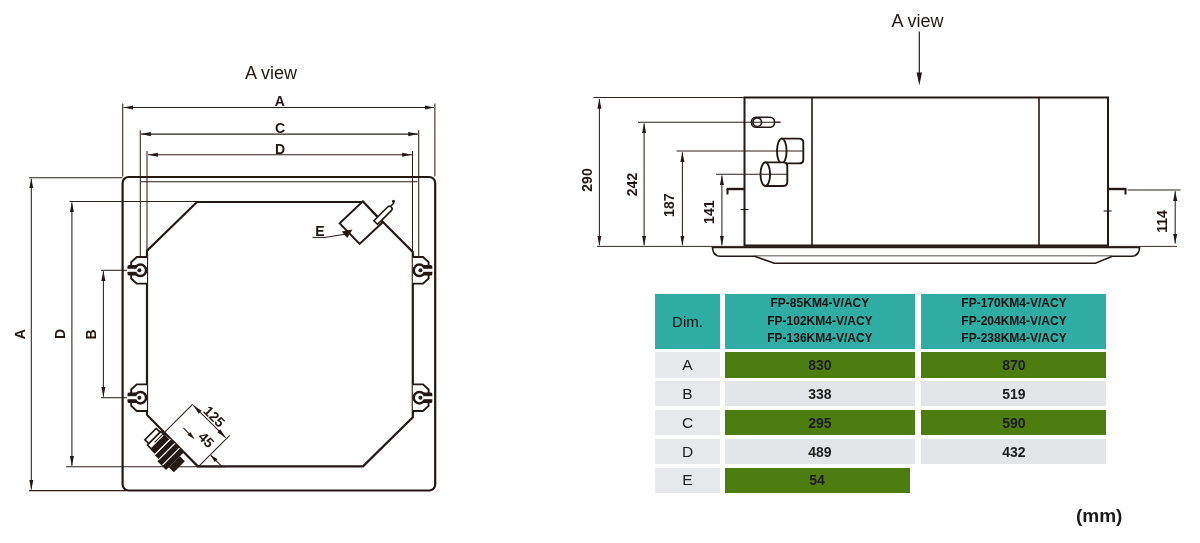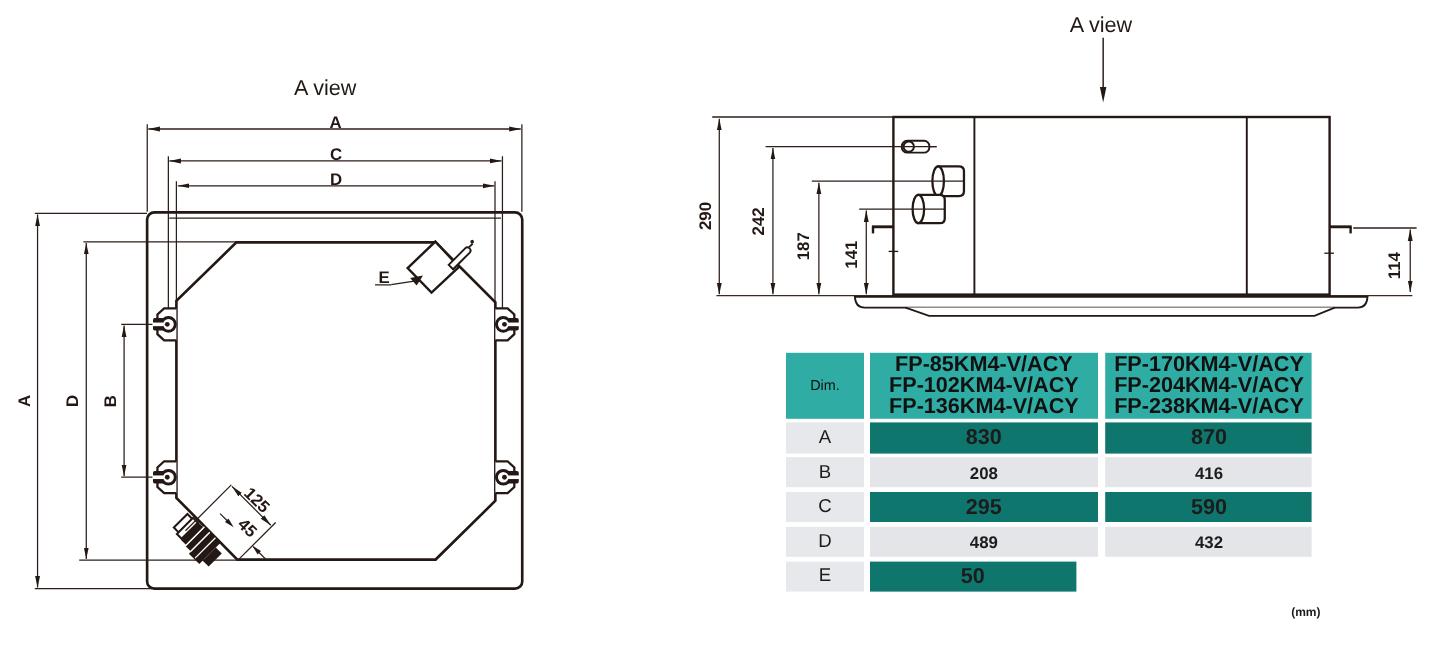--- a/index.html
+++ b/index.html
@@ -6,29 +6,29 @@
   #page{position:relative;width:1200px;height:543px;background:#ffffff;overflow:hidden;
         font-family:"Liberation Sans", sans-serif;}
   svg text{font-family:"Liberation Sans", sans-serif;fill:#231814;}
   .dimtxt{font-size:14px;font-weight:bold;}
   .viewtxt{font-size:18px;font-weight:normal;}
   
   #tbl{position:absolute;left:655px;top:294px;width:456px;}
   .trow{display:flex;}
   .c1{width:65px;margin-right:4.6px;}
   .c2{width:190.6px;margin-right:6.3px;}
-  .c3{width:172px;}
+  .c3{width:185px;}
   .hd{height:54.7px;background:#2fada4;display:flex;align-items:center;justify-content:center;
       text-align:center;color:#111111;}
-  .hd2{font-size:18px;font-weight:bold;line-height:17.6px;}
+  .hd2{font-size:12px;font-weight:bold;line-height:17.6px;}
   .dr{height:25.5px;margin-top:3.4px;display:flex;align-items:center;justify-content:center;color:#1c1c1c;}
   .lab{font-size:15.5px;background:#e7e8eb;}
-  .numL{font-size:18px;font-weight:bold;background:#0f766e;}
+  .numL{font-size:14px;font-weight:bold;background:#4d7c0f;}
   .numD{font-size:14px;font-weight:bold;background:#e4e5e9;}
-  #mm{position:absolute;left:1076px;top:505px;font-size:10px;font-weight:bold;color:#1a1a1a;}
+  #mm{position:absolute;left:1076px;top:505px;font-size:19px;font-weight:bold;color:#1a1a1a;}
 </style>
 </head>
 <body>
 <div id="page">
 
 <svg width="1200" height="543" viewBox="0 0 1200 543" style="position:absolute;left:0;top:0">
 <defs>
 <marker id="ar" markerUnits="userSpaceOnUse" markerWidth="10" markerHeight="6" refX="0.5" refY="3" orient="auto">
   <path d="M0.4,3 L10.2,0.95 L10.2,5.05 z" fill="#231814"></path>
 </marker>
@@ -221,49 +221,49 @@
   <line x1="1127.7" y1="190" x2="1180.5" y2="190"></line>
   <line x1="1175.2" y1="191.2" x2="1175.2" y2="243.4" marker-start="url(#ar)" marker-end="url(#arr)"></line>
 </g>
 <text class="dimtxt" x="1166.6" y="221.4" text-anchor="middle" transform="rotate(-90 1166.6 221.4)">114</text>
 </g>
 </svg>
 
 <div id="tbl">
 
   <div class="trow">
-    <div class="c1 hd" style="font-size:12px;">Dim.</div>
+    <div class="c1 hd" style="font-size:15px;">Dim.</div>
     <div class="c2 hd hd2">FP-85KM4-V/ACY<br>FP-102KM4-V/ACY<br>FP-136KM4-V/ACY</div>
     <div class="c3 hd hd2">FP-170KM4-V/ACY<br>FP-204KM4-V/ACY<br>FP-238KM4-V/ACY</div>
   </div>
 
   <div class="trow">
     <div class="c1 dr lab">A</div>
         <div class="c2 dr numL">830</div>
         <div class="c3 dr numL">870</div>
   </div>
 
   <div class="trow">
     <div class="c1 dr lab">B</div>
-        <div class="c2 dr numD">208</div>
-        <div class="c3 dr numD">416</div>
+        <div class="c2 dr numD">338</div>
+        <div class="c3 dr numD">519</div>
   </div>
 
   <div class="trow">
     <div class="c1 dr lab">C</div>
         <div class="c2 dr numL">295</div>
         <div class="c3 dr numL">590</div>
   </div>
 
   <div class="trow">
     <div class="c1 dr lab">D</div>
         <div class="c2 dr numD">489</div>
         <div class="c3 dr numD">432</div>
   </div>
 
   <div class="trow">
     <div class="c1 dr lab">E</div>
-        <div class="c3 dr numL">50</div>
+        <div class="c3 dr numL">54</div>
   </div>
 </div>
 
 <div id="mm">(mm)</div>
 </div>
 
 </body></html>

